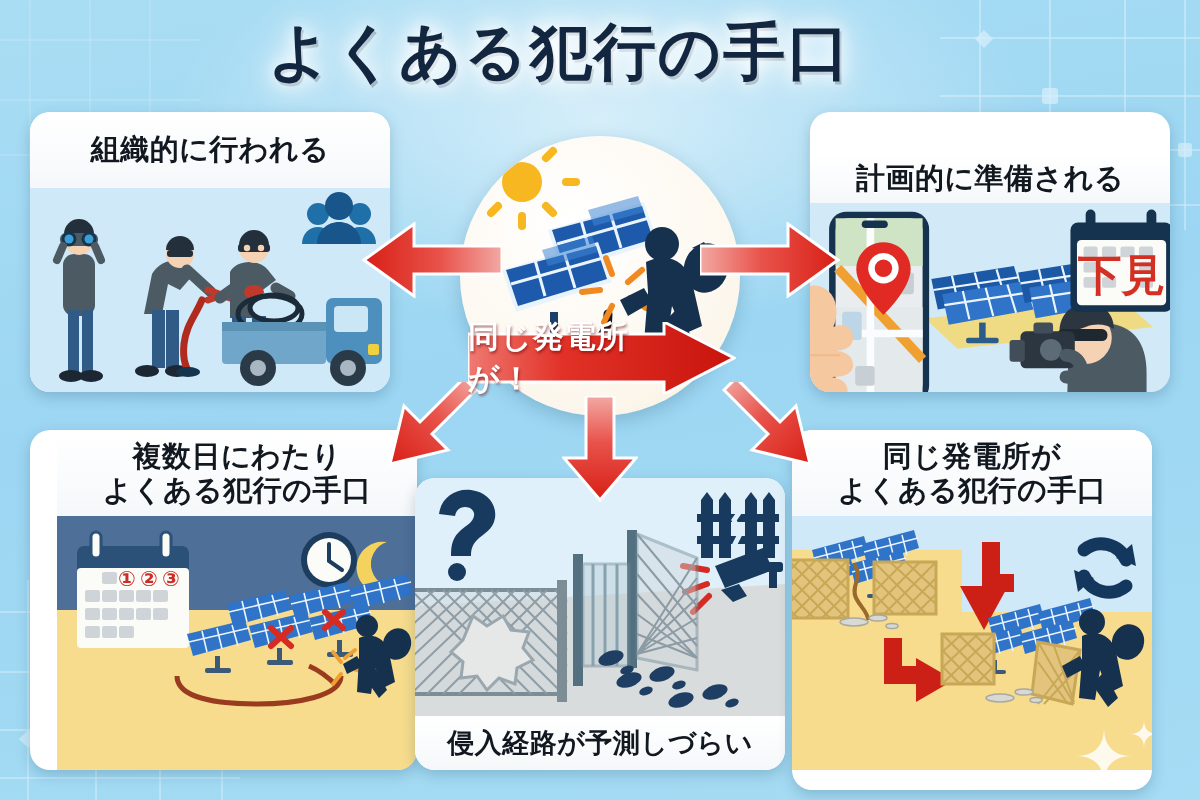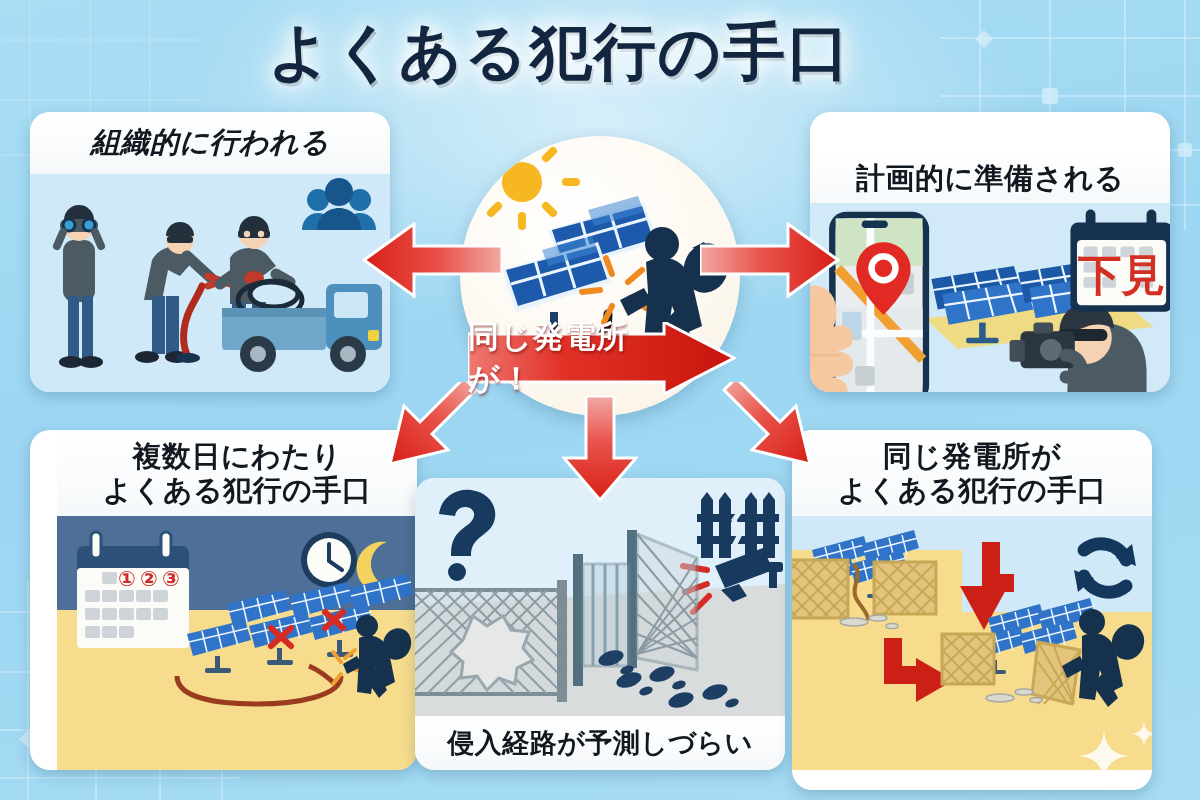--- a/index.html
+++ b/index.html
@@ -42,21 +42,21 @@
     display:flex;align-items:center;justify-content:center;text-align:center;
     background:linear-gradient(180deg,#ffffff,#f5f8fa);
     color:#111820;font-weight:bold;letter-spacing:.5px;
     text-shadow:0 1px 0 #fff;
   }
   .card-head.one{font-size:29px;}
   .card-head.two{font-size:29px;line-height:1.18;}
   .card-body{position:relative;width:100%;overflow:hidden;}
 
   #card-tl{left:30px;  top:112px; width:360px;height:280px;}
-  #card-tl .card-head{height:62px;font-style:italic;}
+  #card-tl .card-head{height:76px;}
   #card-tl .card-body{height:218px;background:#cfe9f8;}
 
   #card-tr{left:810px; top:112px; width:360px;height:280px;}
   #card-tr .card-head{height:48px;margin-top:43px;}
   #card-tr .card-body{height:237px;background:#fca5a5;}
 
   #card-bl{left:30px;  top:430px; width:360px;height:340px;padding-left:27px;}
   #card-bl .card-head{height:86px;}
   #card-bl .card-body{height:254px;background:#f6dc8c;}
 

